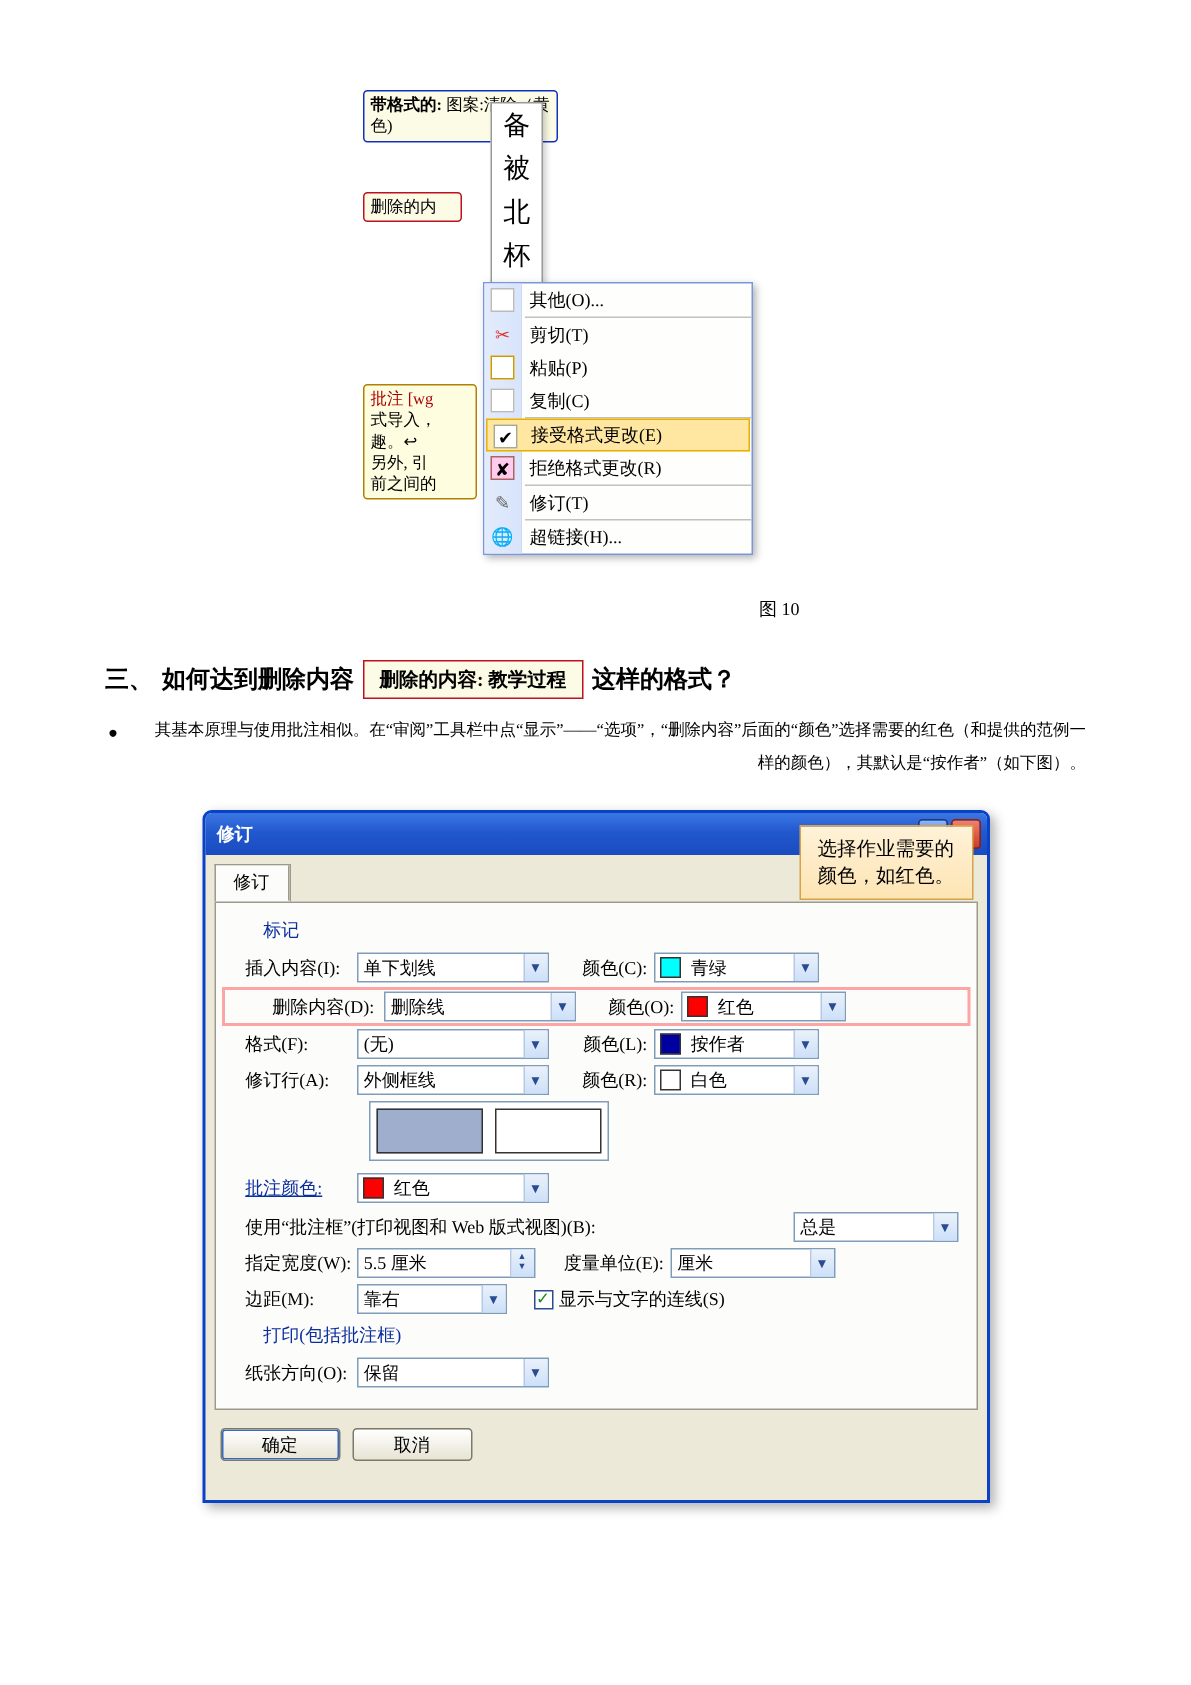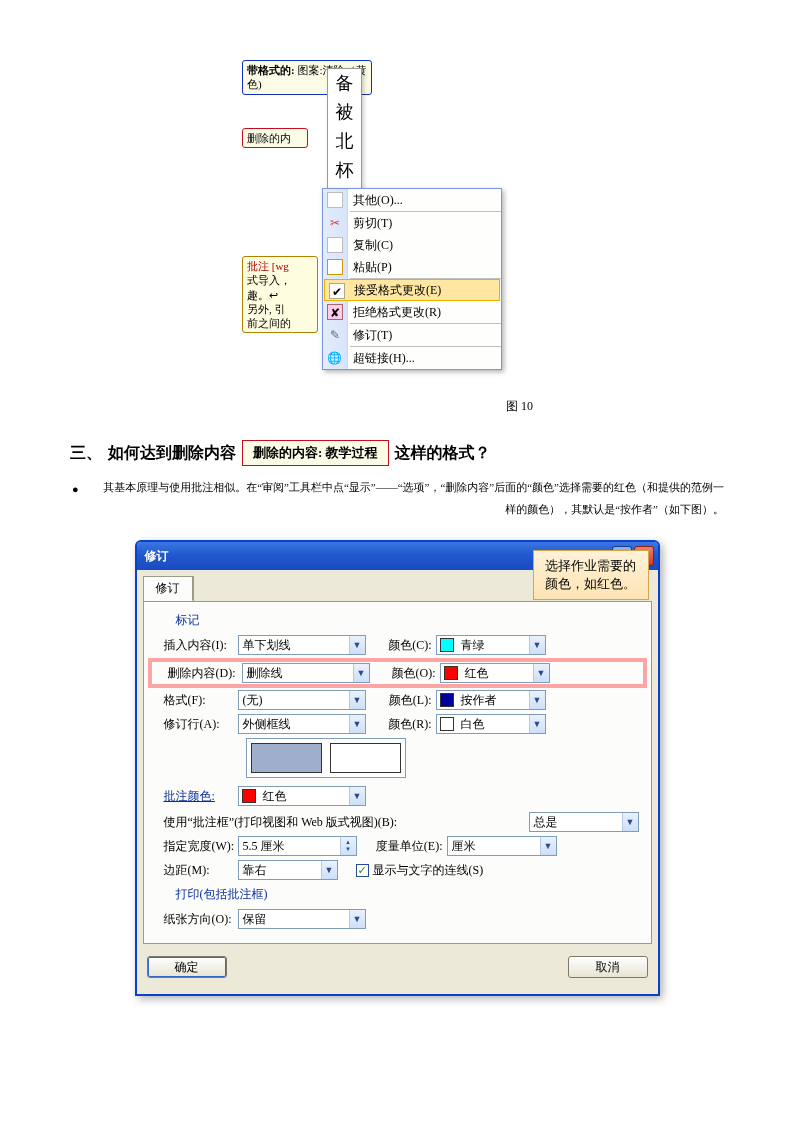--- a/index.html
+++ b/index.html
@@ -223,22 +223,22 @@
 .sel .txt { flex:1; padding:0 4px; }
 .sel .sw  { width:14px; height:14px; margin:0 3px; border:1px solid #333; }
 .sel .arrow {
   width:16px; height:18px;
   background: linear-gradient(180deg,#eaf1fb,#cde0f9);
   border-left:1px solid #b6c8e4;
   display:flex; align-items:center; justify-content:center;
   color:#2a4b90; font-size:9px;
 }
 .hl-row {
-  border: 4px solid #fca5a5;
-  padding: 1px 0;
+  border: 2px solid #fca5a5;
+  padding: 1px 16px;
   margin:  -1px -8px 2px;
 }
 .hl-row .row { margin-bottom: 0; padding: 0 8px; }
 
 .preview-box {
   width: 160px; height: 40px;
   border:1px solid #7f9db9;
   background:#fff;
   margin-left: 90px;
   display:flex;
@@ -256,23 +256,23 @@
   padding: 6px 8px;
   background: linear-gradient(180deg,#fff2d8,#fde4b3);
   border:1px solid #d6a24a;
   font-size: 13px;
   line-height: 1.4;
   text-align:center;
 }
 
 .dlg-buttons {
   display:flex;
-  justify-content:space-between;
+  justify-content:flex-start;
   gap: 8px;
-  padding: 6px 10px 16px;
+  padding: 6px 10px 26px;
 }
 .dlg-btn {
   width: 80px; height: 22px;
   border:1px solid #7a7a6a;
   background: linear-gradient(180deg,#fff,#e7e4d4);
   border-radius: 3px;
   font-size:12px;
   cursor:pointer;
 }
 .dlg-btn.primary { box-shadow: 0 0 0 1px #3568c9 inset; }
@@ -315,26 +315,26 @@
       <div class="mi">
         <span class="ico sheet"></span>
         <span>其他(O)...</span>
       </div>
       <div class="sep"></div>
       <div class="mi">
         <span class="ico cut">✂</span>
         <span>剪切(T)</span>
       </div>
       <div class="mi">
+        <span class="ico paste"></span>
+        <span>粘贴(P)</span>
+      </div>
+      <div class="mi">
         <span class="ico copy"></span>
         <span>复制(C)</span>
-      </div>
-      <div class="mi">
-        <span class="ico paste"></span>
-        <span>粘贴(P)</span>
       </div>
       <div class="sep"></div>
       <div class="mi sel">
         <span class="ico check">✔</span>
         <span>接受格式更改(E)</span>
       </div>
       <div class="mi">
         <span class="ico pencil">✘</span>
         <span>拒绝格式更改(R)</span>
       </div>

